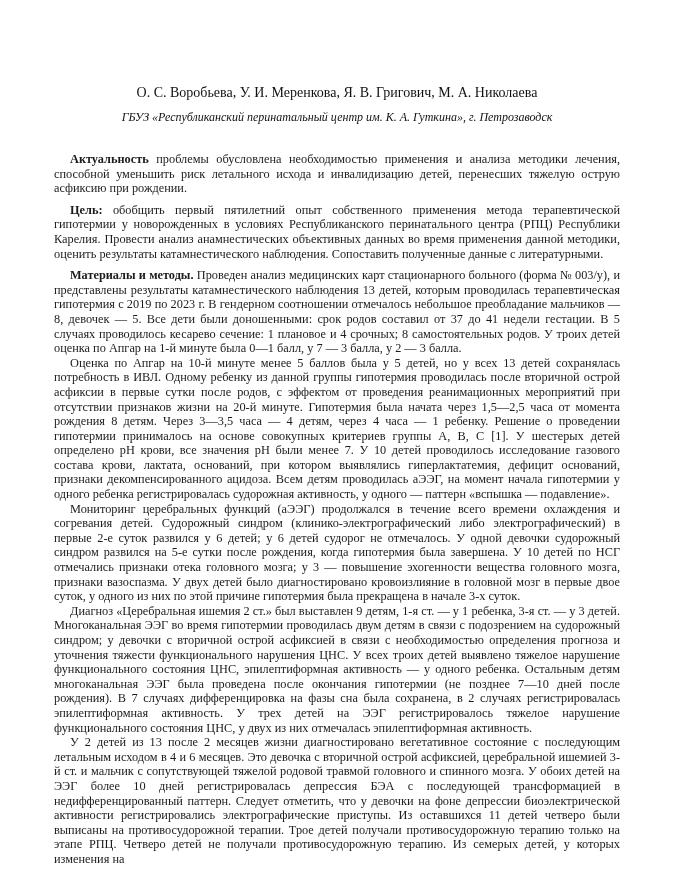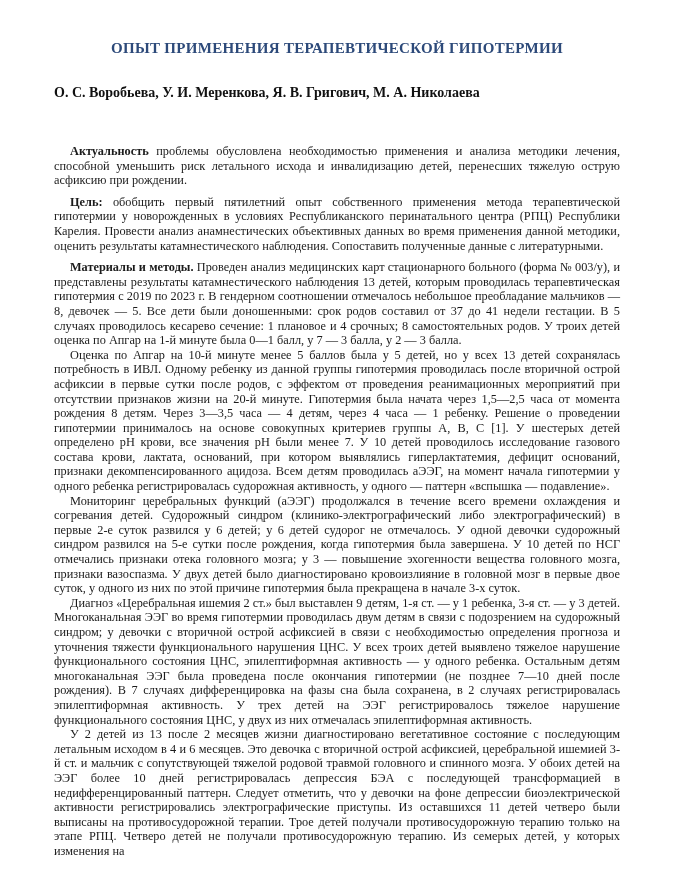--- a/index.html
+++ b/index.html
@@ -21,37 +21,37 @@
   .title {
     text-align: center;
     color: #2d4a7a;
     font-weight: bold;
     font-size: 15px;
     line-height: 24px;
     letter-spacing: 0.3px;
     margin: 0;
   }
   .authors {
-    text-align: left;
-    font-weight: bold;
+    text-align: center;
+    font-weight: normal;
     font-size: 14px;
     line-height: 18px;
     margin-top: 24px;
     color: #111111;
   }
   .affiliation {
     text-align: center;
     font-style: italic;
     font-size: 12px;
     line-height: 15px;
     margin-top: 8px;
     color: #111111;
   }
   .body-text {
-    margin-top: 42px;
+    margin-top: 27px;
   }
   .body-text p {
     margin: 0;
     font-size: 12.3px;
     line-height: 14.6px;
     text-align: justify;
     text-indent: 16px;
     color: #1b1b1b;
   }
   .body-text p.spaced {
@@ -60,25 +60,26 @@
   .body-text strong {
     font-weight: bold;
   }
 </style>
 </head>
 <body>
 
 <div class="page">
 
   <h1 class="title">
-    <span>ОПЫТ ПРИМЕНЕНИЯ ТЕРАПЕВТИЧЕСКОЙ ГИПОТЕРМИИ</span><br>
+    <br>
   </h1>
 
   <div class="authors">О. С. Воробьева, У. И. Меренкова, Я. В. Григович, М. А. Николаева</div>
 
+  <div class="affiliation">ГБУЗ «Республиканский перинатальный центр им. К. А. Гуткина», г. Петрозаводск</div>
 
   <div class="body-text">
 
     <p class="spaced"><strong>Актуальность</strong><span> проблемы обусловлена необходимостью применения и анализа методики лечения, способной уменьшить риск летального исхода и инвалидизацию детей, перенесших тяжелую острую асфиксию при рождении.</span></p>
 
     <p class="spaced"><strong>Цель:</strong><span> обобщить первый пятилетний опыт собственного применения метода терапевтической гипотермии у новорожденных в условиях Республиканского перинатального центра (РПЦ) Республики Карелия. Провести анализ анамнестических объективных данных во время применения данной методики, оценить результаты катамнестического наблюдения. Сопоставить полученные данные с литературными.</span></p>
 
     <p><strong>Материалы и методы.</strong><span> Проведен анализ медицинских карт стационарного больного (форма № 003/у), и представлены результаты катамнестического наблюдения 13 детей, которым проводилась терапевтическая гипотермия с 2019 по 2023 г. В гендерном соотношении отмечалось небольшое преобладание мальчиков — 8, девочек — 5. Все дети были доношенными: срок родов составил от 37 до 41 недели гестации. В 5 случаях проводилось кесарево сечение: 1 плановое и 4 срочных; 8 самостоятельных родов. У троих детей оценка по Апгар на 1-й минуте была 0—1 балл, у 7 — 3 балла, у 2 — 3 балла.</span></p>
 
     <p><span>Оценка по Апгар на 10-й минуте менее 5 баллов была у 5 детей, но у всех 13 детей сохранялась потребность в ИВЛ. Одному ребенку из данной группы гипотермия проводилась после вторичной острой асфиксии в первые сутки после родов, с эффектом от проведения реанимационных мероприятий при отсутствии признаков жизни на 20-й минуте. Гипотермия была начата через 1,5—2,5 часа от момента рождения 8 детям. Через 3—3,5 часа — 4 детям, через 4 часа — 1 ребенку. Решение о проведении гипотермии принималось на основе совокупных критериев группы А, В, С [1]. У шестерых детей определено pH крови, все значения pH были менее 7. У 10 детей проводилось исследование газового состава крови, лактата, оснований, при котором выявлялись гиперлактатемия, дефицит оснований, признаки декомпенсированного ацидоза. Всем детям проводилась аЭЭГ, на момент начала гипотермии у одного ребенка регистрировалась судорожная активность, у одного — паттерн «вспышка — подавление».</span></p>

